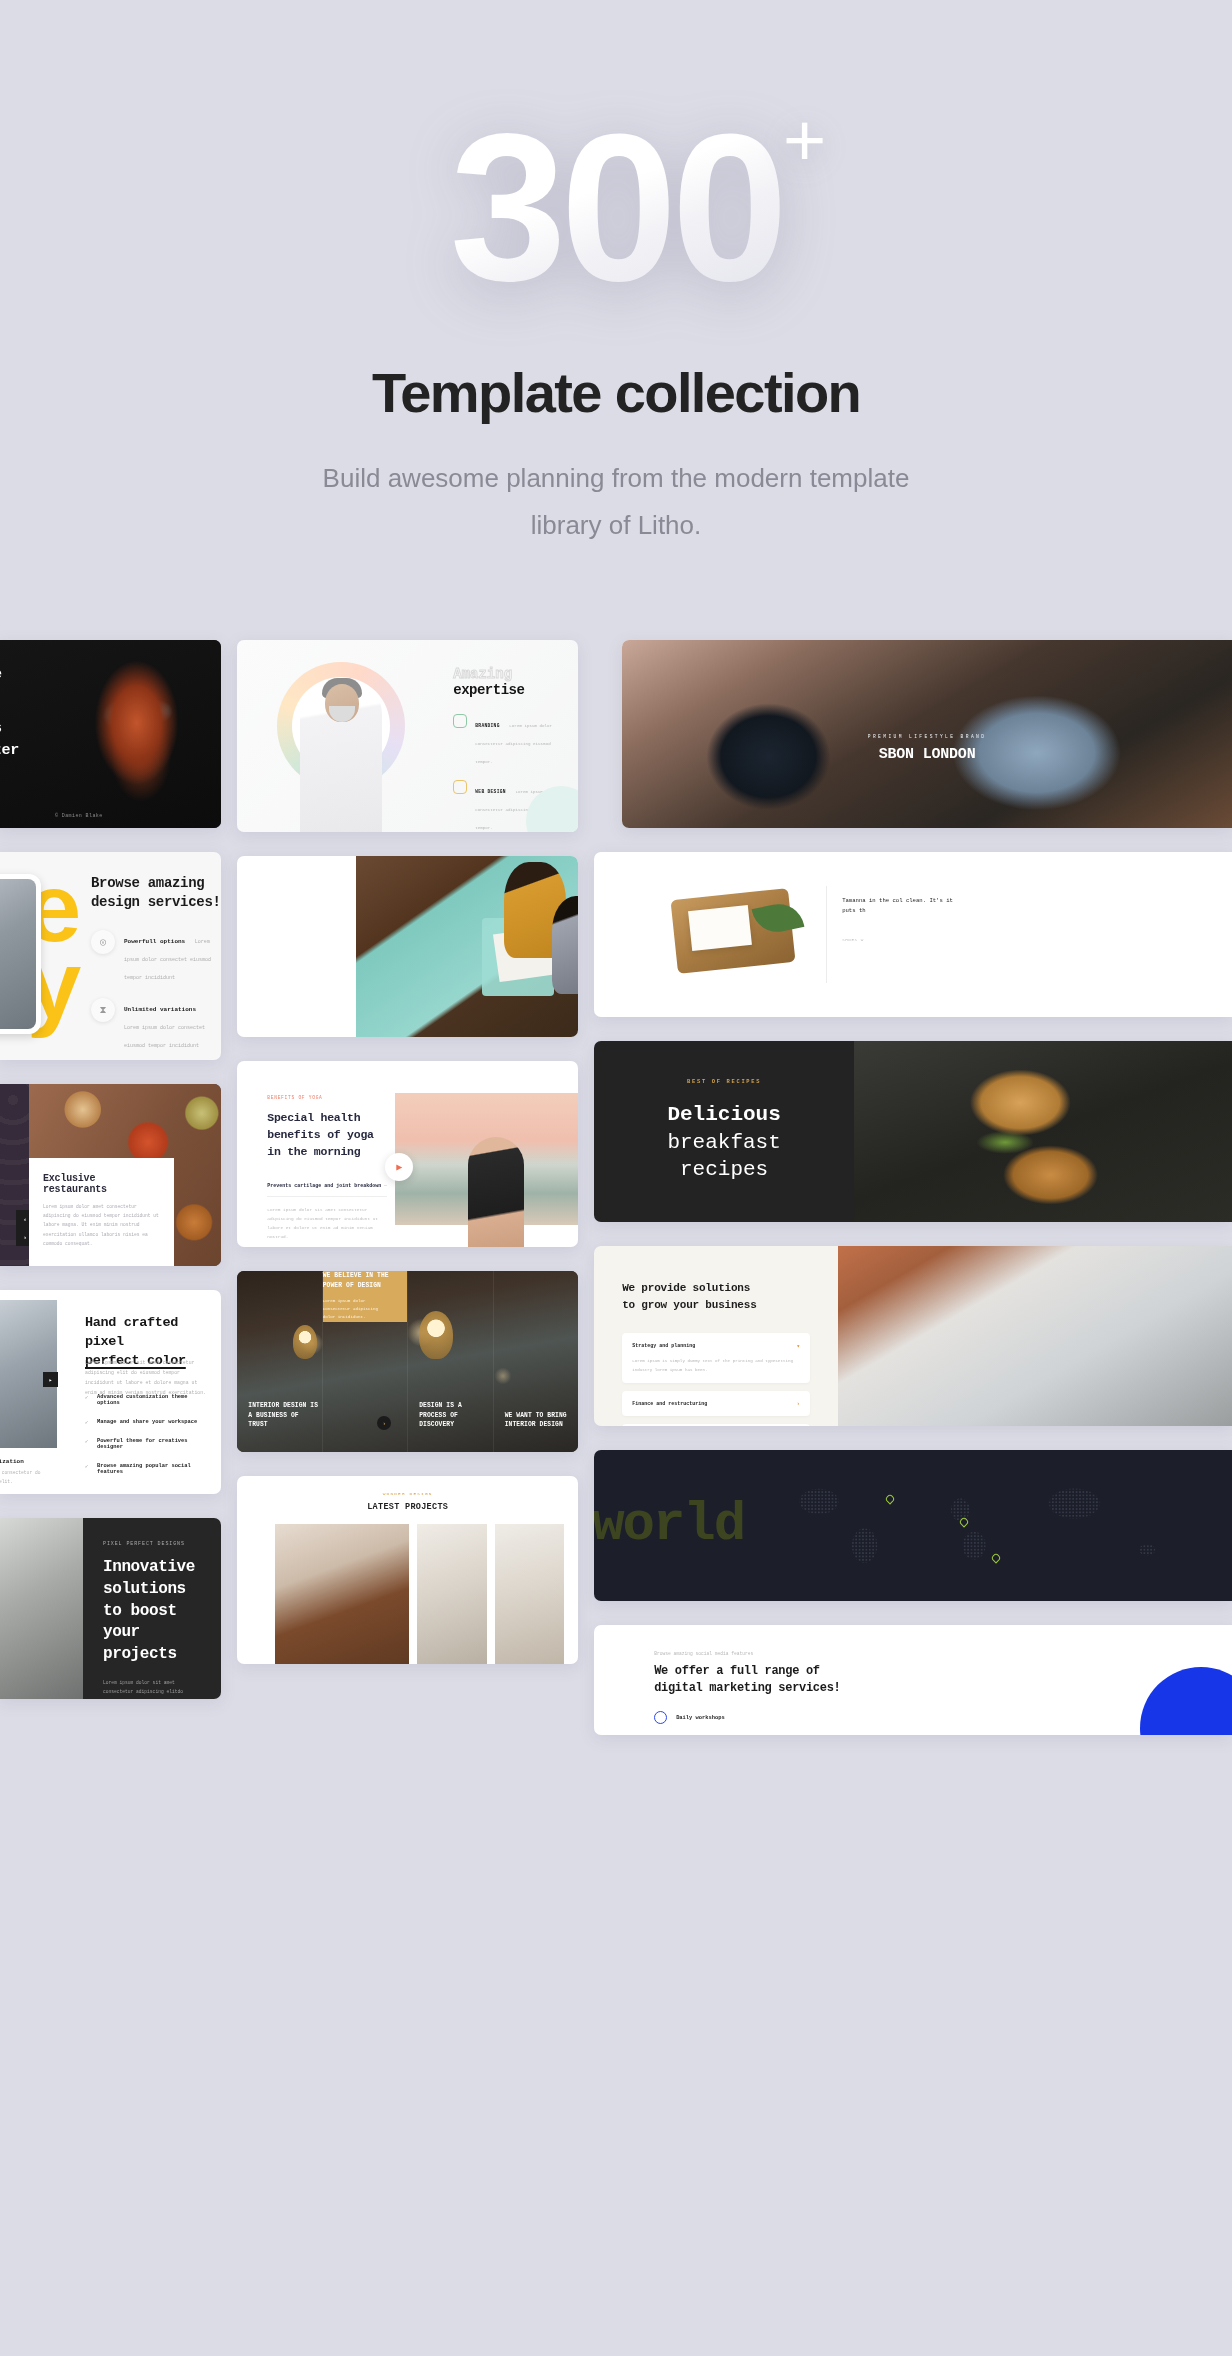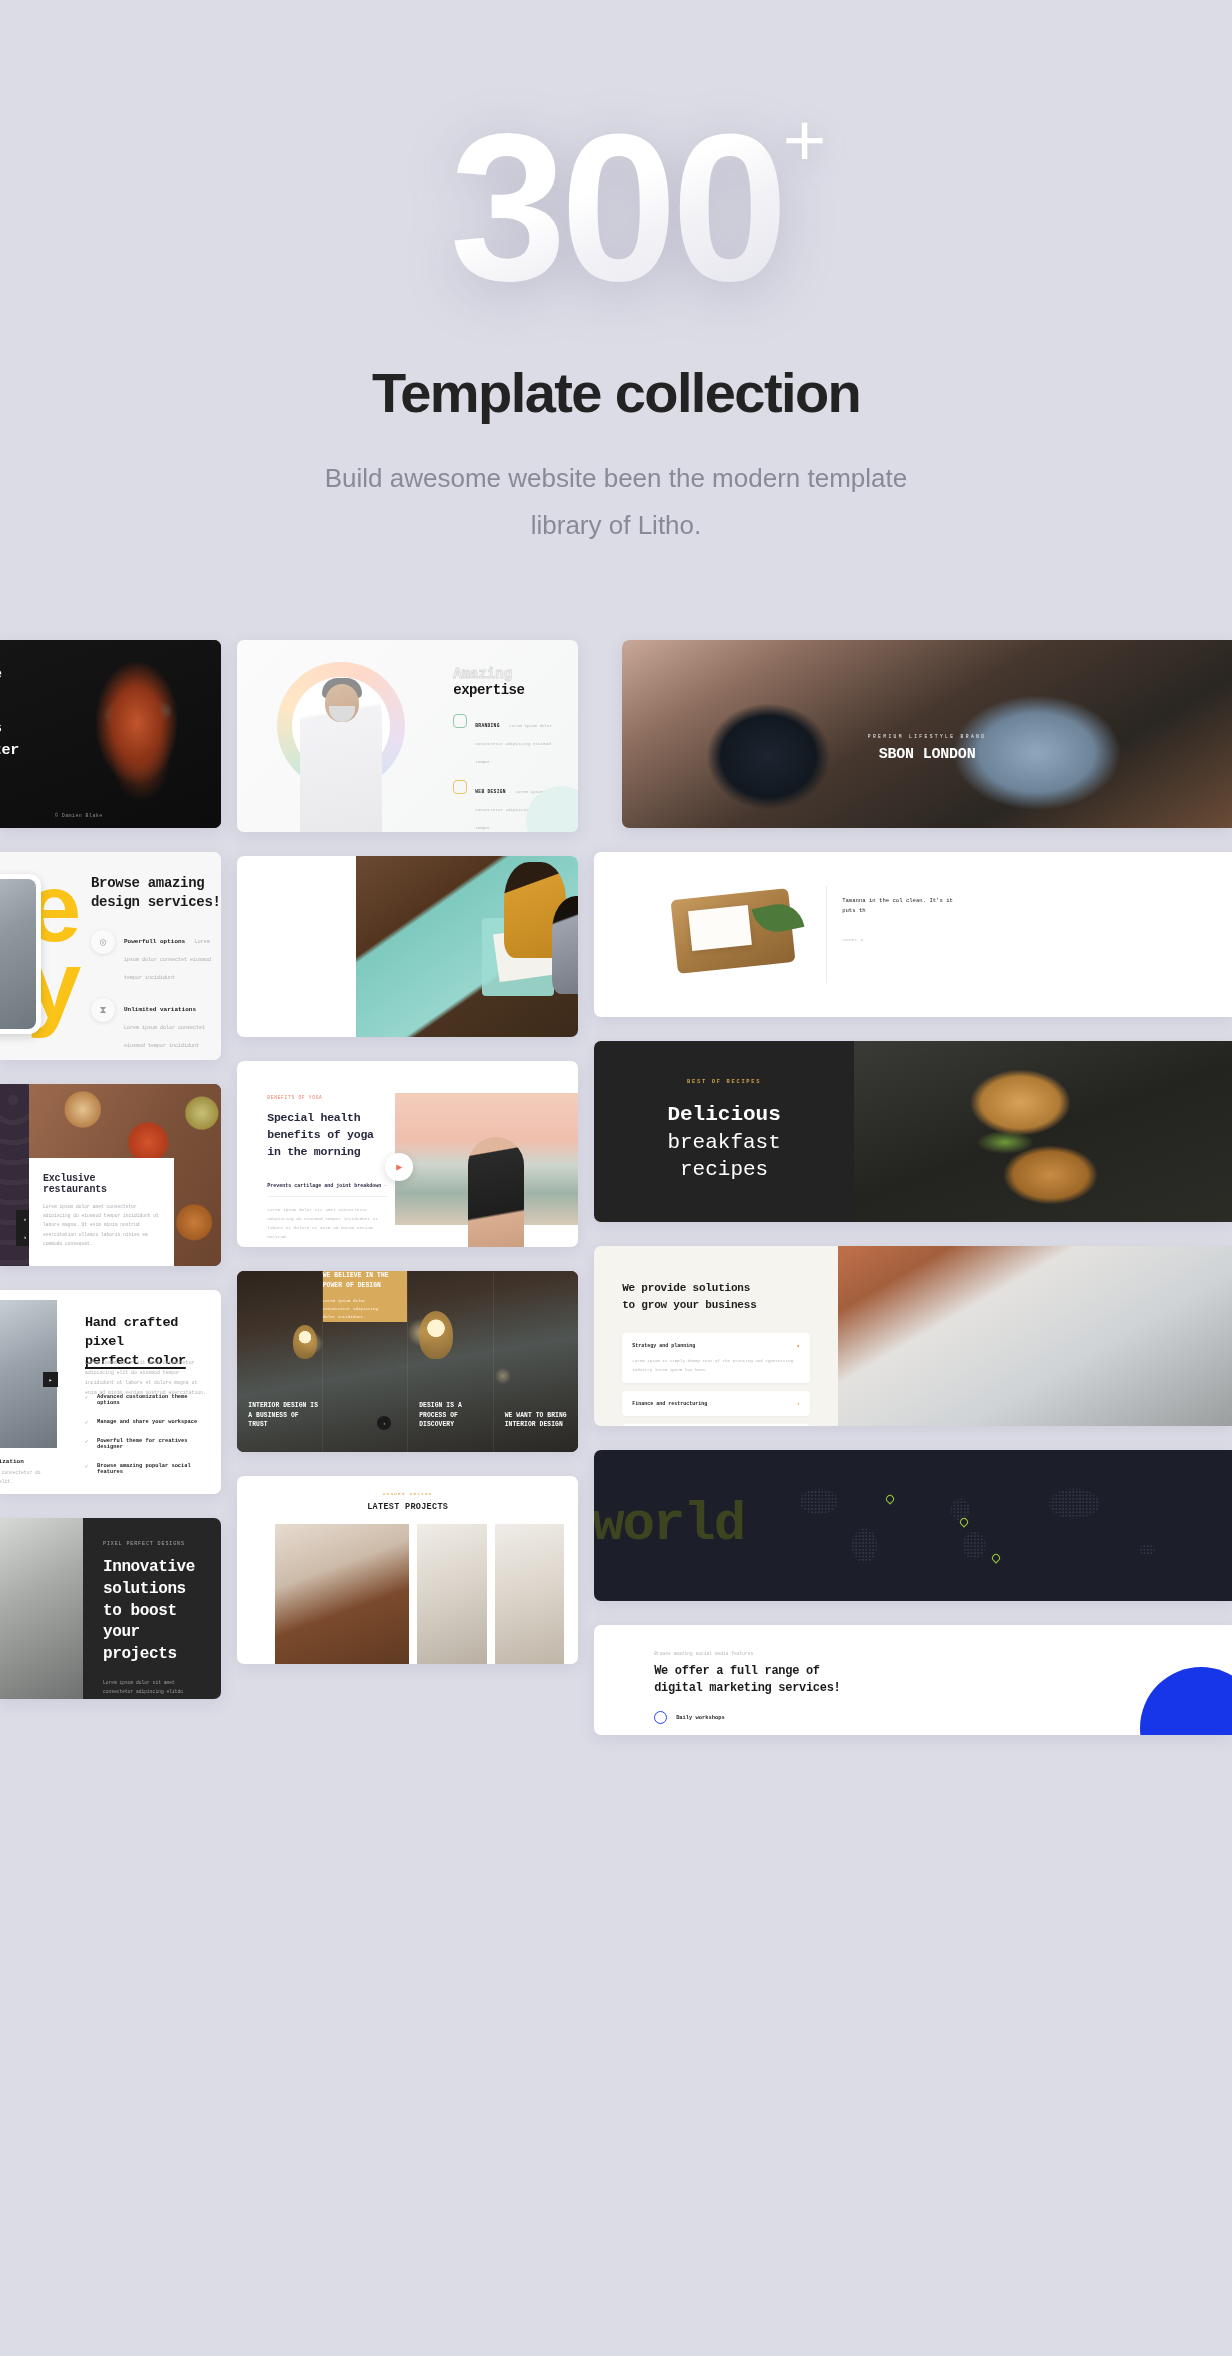--- a/index.html
+++ b/index.html
@@ -329,21 +329,21 @@
 <body>
 
 <div class="page">
 
   <section class="hero">
     <div class="bignum-wrap">
       <span class="bignum">300</span>
       <span class="bigplus">+</span>
     </div>
     <h1 class="hero-title">Template collection</h1>
-    <p class="hero-sub">Build awesome website been the modern template library of Litho.</p>
+    <p class="hero-sub">Build awesome planning from the modern template library of Litho.</p>
   </section>
 
   <div class="grid">
 
     <div class="col col-left">
 
       <div class="card c-portrait">
         <div class="art"></div>
         <span class="tx t1">e</span>
         <span class="tx t2">s</span>

